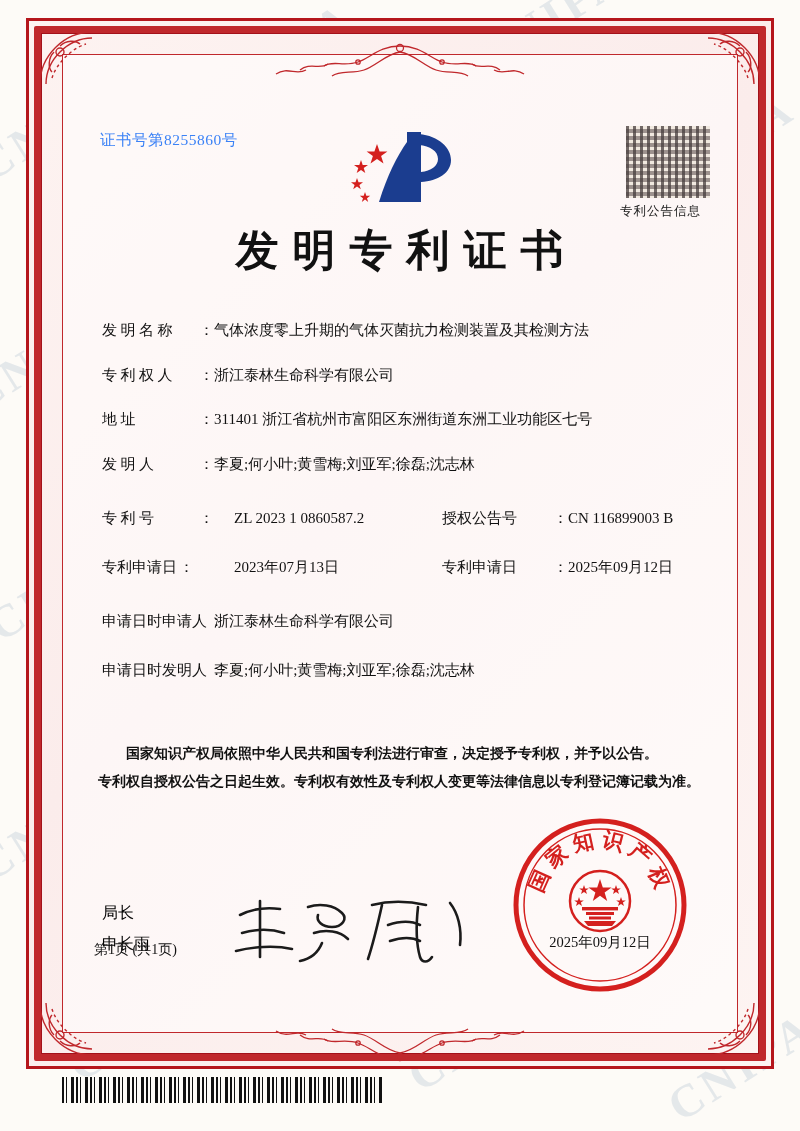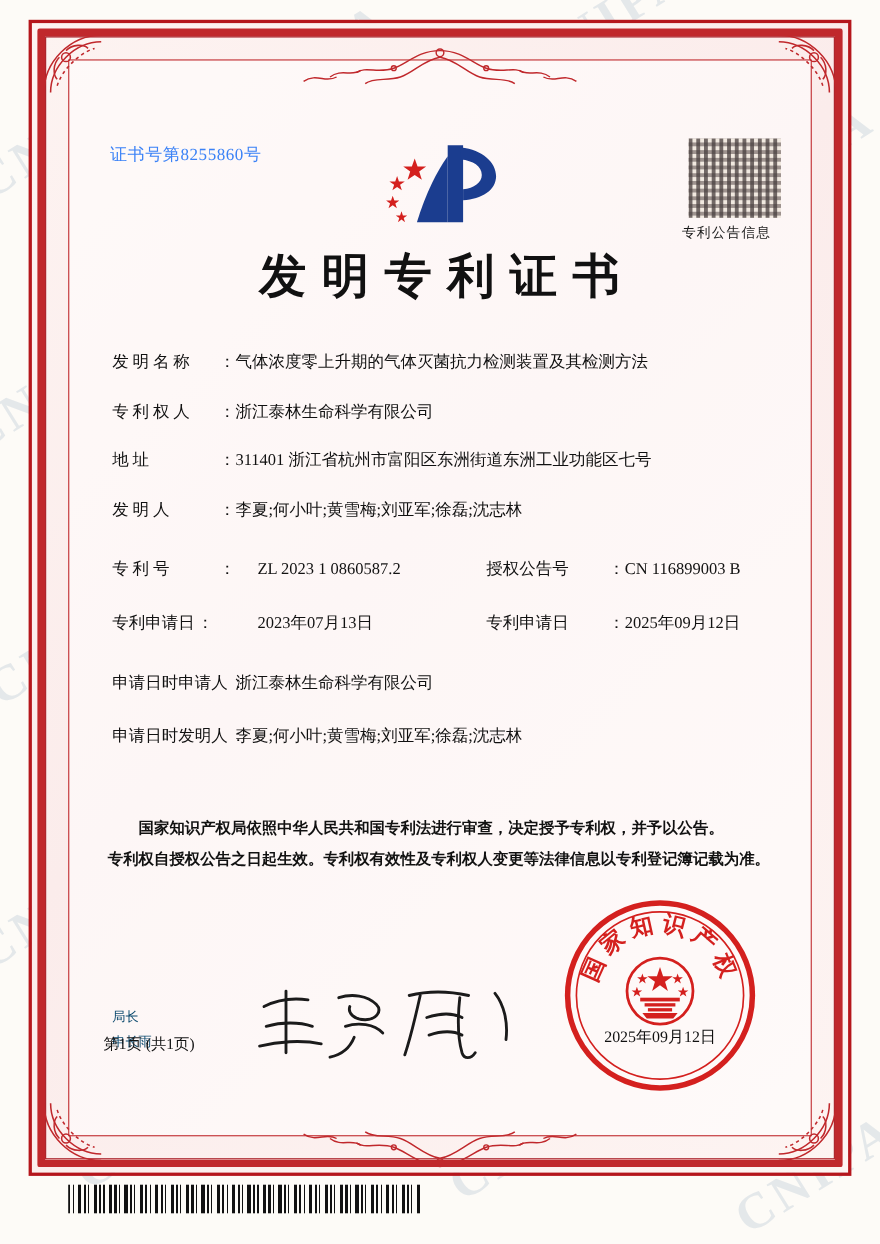--- a/index.html
+++ b/index.html
@@ -216,23 +216,23 @@
     font-weight: bold;
   }
   .statement p { margin: 0; }
   .statement .indent { text-indent: 28px; }
 
   
   .sig-area {
     position: absolute;
     left: 40px;
     bottom: 74px;
-    font-size: 12px;
+    font-size: 16px;
     line-height: 1.9;
-    color: #0c4a6e;
+    color: #000000;
   }
   .sig-script {
     position: absolute;
     left: 160px;
     bottom: 58px;
     width: 260px;
     height: 90px;
     color: #111;
   }
   .sig-script svg { width: 100%; height: 100%; display: block; }

